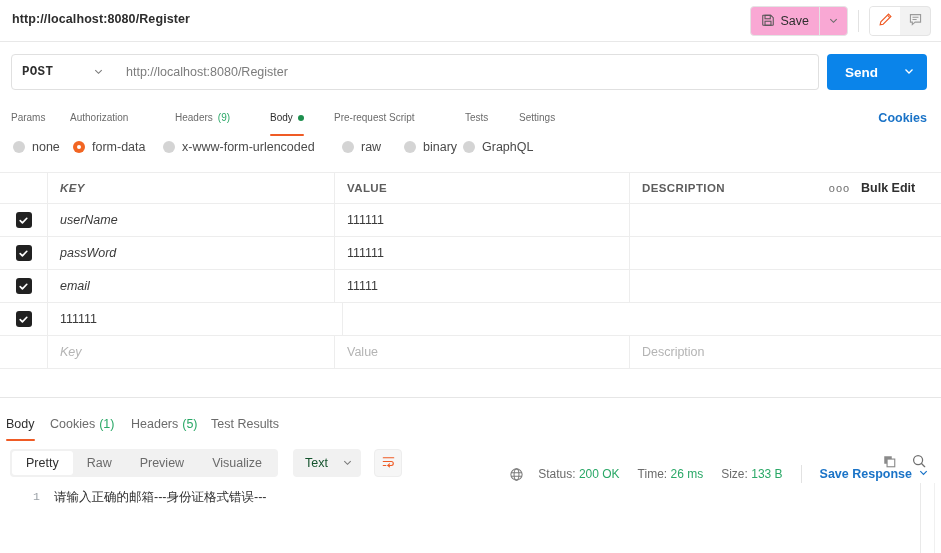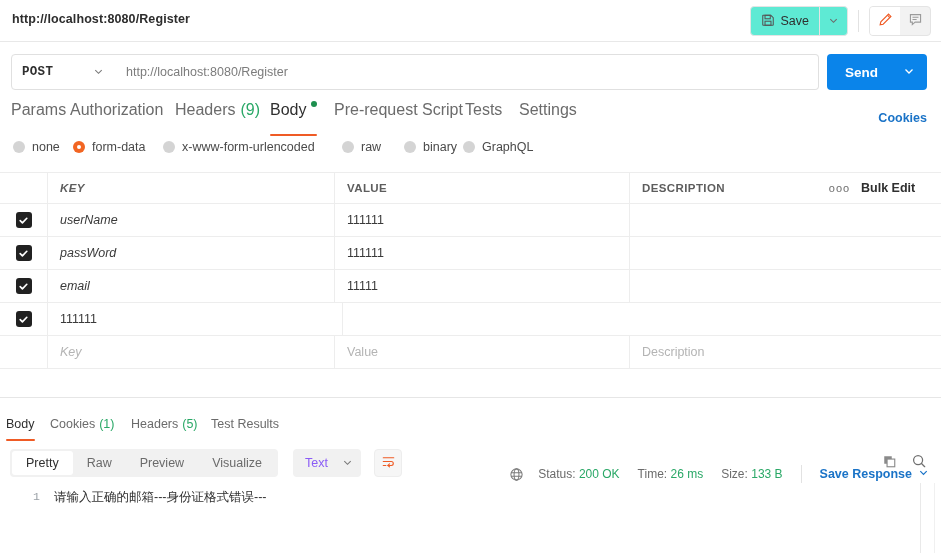--- a/index.html
+++ b/index.html
@@ -17,21 +17,21 @@
     position: absolute; left:0; top:0; width:941px; height:42px;
     border-bottom: 1px solid #e8e8e8; background:#fff;
   }
   .req-title {
     position:absolute; left:12px; top:12px;
     font-size:12.5px; font-weight:bold; color:#2d2d2d; letter-spacing:0.1px;
   }
   .topbar-right { position:absolute; right:10px; top:6px; display:flex; align-items:center; }
   .save-group {
     display:flex; align-items:center; height:30px;
-    background:#5eead4; border:1px solid #e4e4e4; border-radius:4px; overflow:hidden;
+    background:#f9a8d4; border:1px solid #e4e4e4; border-radius:4px; overflow:hidden;
   }
   .save-btn {
     display:flex; align-items:center; gap:6px; height:28px; padding:0 10px 0 10px;
     font-size:12.5px; color:#2f2f2f; cursor:default;
   }
   .save-caret {
     width:28px; height:28px; display:flex; align-items:center; justify-content:center;
     border-left:1px solid #e4e4e4;
   }
   .vsep { width:1px; height:22px; background:#e2e2e2; margin:0 10px; }
@@ -58,22 +58,22 @@
   .send-btn {
     position:absolute; left:827px; top:12px; width:100px; height:36px;
     background:#0a84ea; border-radius:4px; display:flex; align-items:center;
   }
   .send-label { color:#fff; font-size:13.5px; font-weight:bold; margin-left:18px; }
   .send-caret { margin-left:auto; margin-right:12px; }
 
   
   .reqtabs { position:absolute; left:0; top:101px; width:941px; height:33px; }
   .tab {
-    position:absolute; top:0; height:33px; display:flex; align-items:flex-start; gap:5px;
-    font-size:16px; color:#6b6b6b; white-space:nowrap;
+    position:absolute; top:0; height:33px; display:flex; align-items:center; gap:5px;
+    font-size:10px; color:#6b6b6b; white-space:nowrap;
   }
   .tab.active { color:#2f2f2f; }
   .tab .count { color:#2aa867; }
   .tab .dot { width:6px; height:6px; border-radius:50%; background:#1d8f4e; display:inline-block; }
   .tab .underline {
     position:absolute; left:0; right:0; bottom:-2px; height:2px; background:#ef5b25; border-radius:2px;
   }
   .cookies-link {
     position:absolute; right:14px; top:0; height:33px; display:flex; align-items:center;
     font-size:12.5px; color:#1a73c7; font-weight:bold;
@@ -137,21 +137,21 @@
     position:absolute; left:10px; top:6px; height:28px; background:#f1f1f1;
     border-radius:4px; display:flex; align-items:center; padding:2px;
   }
   .seg-item { height:24px; padding:12px 14px; display:flex; align-items:center;
     font-size:12.5px; color:#6b6b6b; border-radius:3px; }
   .seg-item.active { background:#fff; color:#2f2f2f; }
   .fmt {
     position:absolute; left:293px; top:6px; height:28px; background:#f1f1f1; border-radius:4px;
     display:flex; align-items:center; padding:0 8px 0 12px; gap:14px;
   }
-  .fmt-label { font-size:12.5px; color:#8b5cf6; }
+  .fmt-label { font-size:12.5px; color:#14532d; }
   .wrap-btn {
     position:absolute; left:374px; top:6px; width:28px; height:28px; background:#f6f6f6;
     border:1px solid #ededed; border-radius:4px; display:flex; align-items:center; justify-content:center;
   }
   .resp-icons { position:absolute; right:14px; top:6px; height:28px; display:flex; align-items:center; gap:14px; }
 
   
   .respbody { position:absolute; left:0; top:483px; width:941px; height:70px; background:#fff; }
   .gutter { position:absolute; left:24px; top:7px; width:16px; text-align:right;
     font-size:11.5px; color:#9aa0a6; font-family:"Liberation Mono", monospace; }

